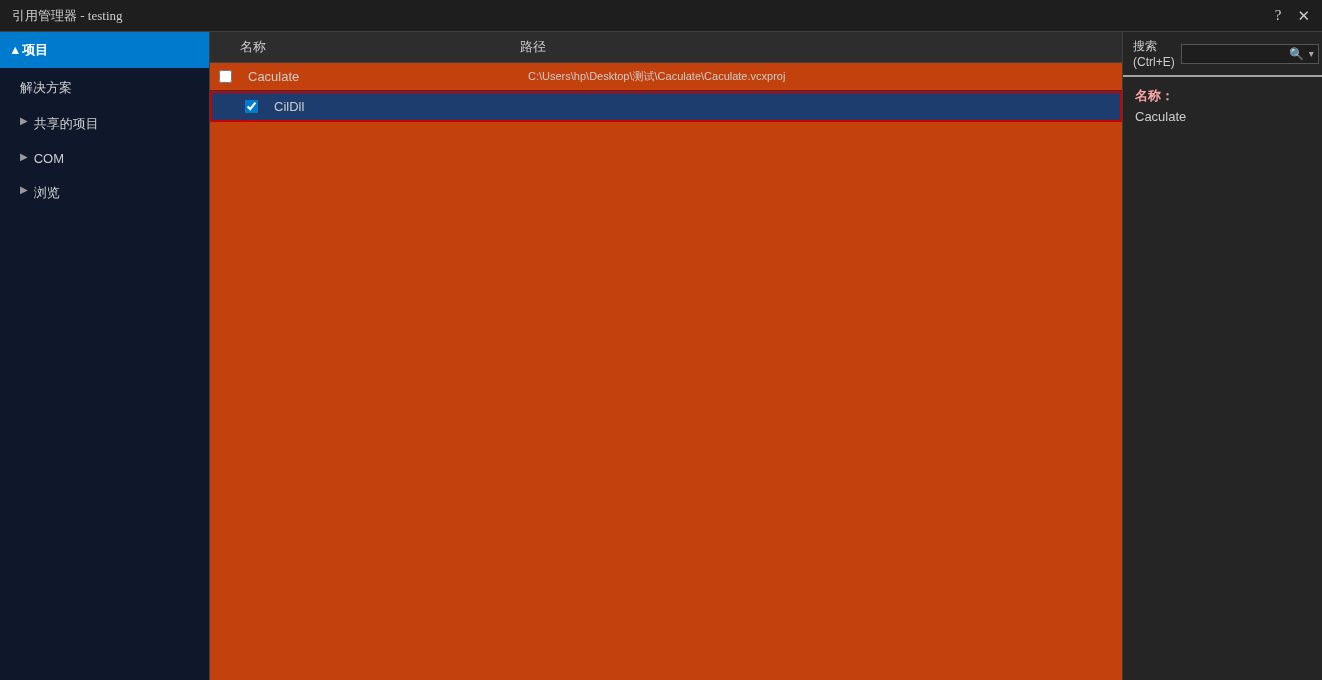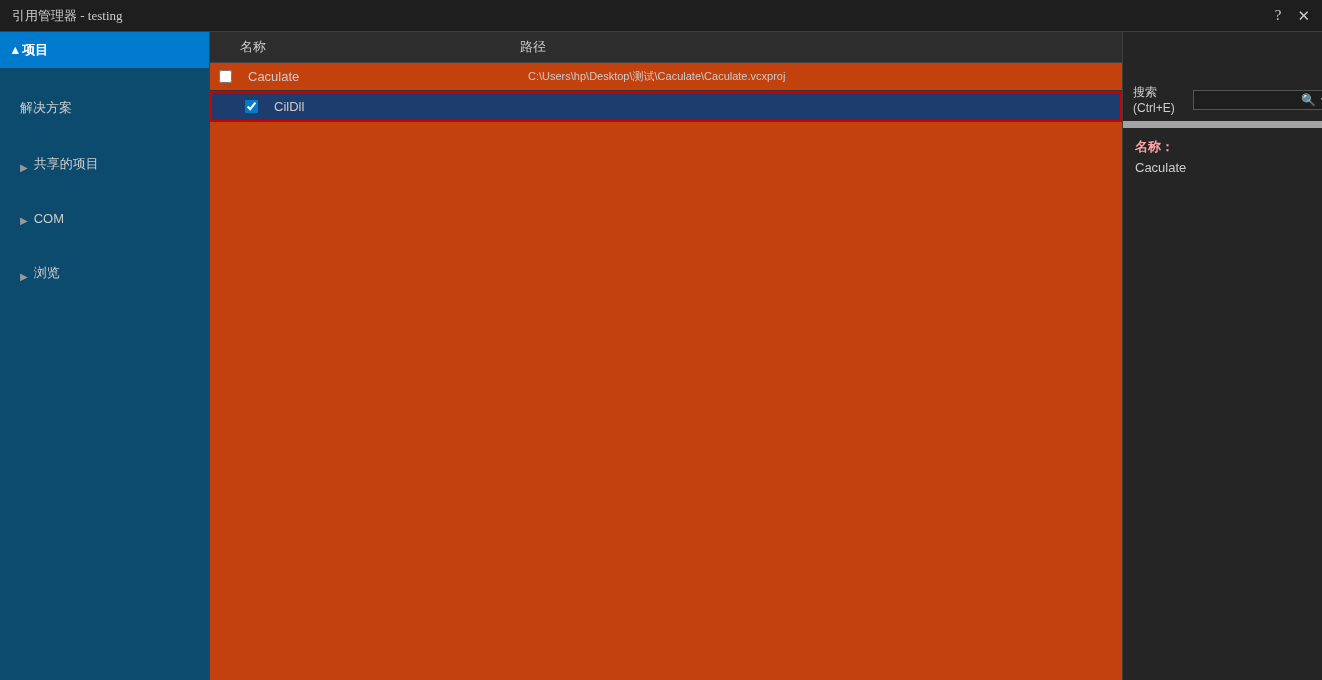--- a/index.html
+++ b/index.html
@@ -34,21 +34,21 @@
       color: #cccccc;
       font-size: 15px;
     }
     .title-bar-controls span {
       cursor: pointer;
     }
 
     
     .sidebar {
       width: 210px;
-      background: #0c4a6e;
+      background: #0f172a;
       border-right: 1px solid #3f3f3f;
       display: flex;
       flex-direction: column;
     }
     .sidebar-header {
       background: #007acc;
       color: #fff;
       padding: 8px 12px;
       font-size: 13px;
       font-weight: bold;
@@ -56,23 +56,22 @@
       align-items: center;
       gap: 6px;
       height: 36px;
     }
     .sidebar-item {
       padding: 11px 12px 7px 20px;
       cursor: pointer;
       color: #cccccc;
       font-size: 13px;
       display: flex;
-      align-items: flex-end;
+      align-items: flex-start;
       gap: 6px;
-      margin-top: 20px;
     }
     .sidebar-item .triangle {
       font-size: 10px;
       color: #999;
     }
 
     
     .content-area {
       flex: 1;
       background: #c2410c;
@@ -150,24 +149,23 @@
     .right-side {
       width: 200px;
       background: #252526;
       border-left: 1px solid #3f3f3f;
       display: flex;
       flex-direction: column;
     }
     .right-search-bar {
       display: flex;
       align-items: center;
-      gap: 18px;
+      gap: 6px;
       padding: 6px 10px;
-      border-bottom: 7px solid #a3a3a3;
-      margin-top: 46px;
+      border-bottom: 2px solid #a3a3a3;
     }
     .search-input-box {
       display: flex;
       align-items: center;
       border: 1px solid #555;
       background: #1e1e1e;
       padding: 2px 4px;
       gap: 4px;
     }
     .search-input-box input {

